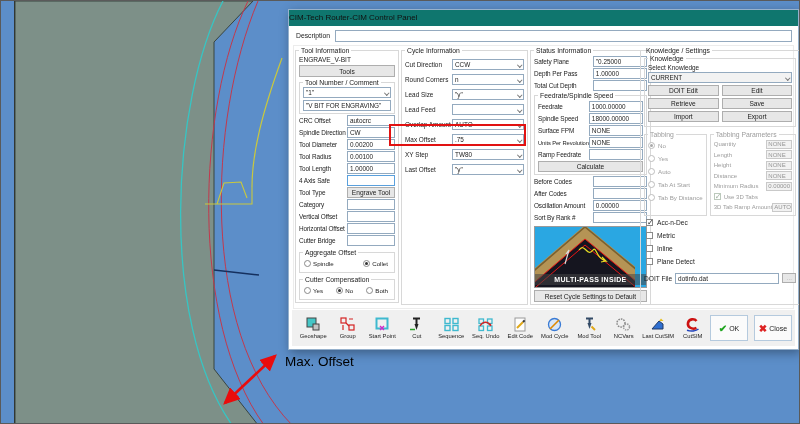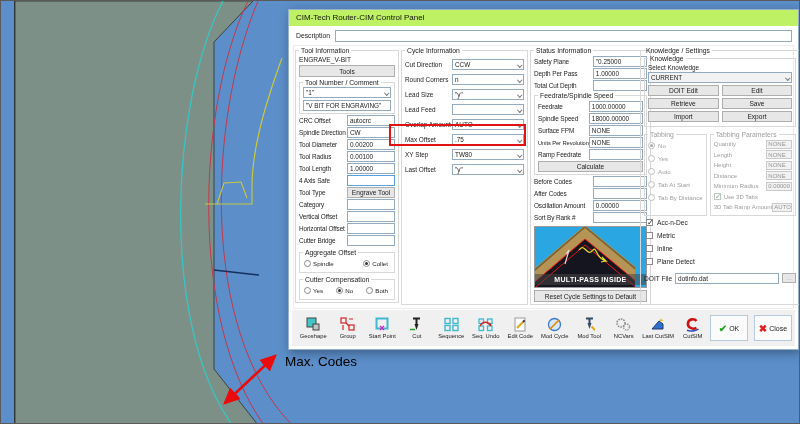--- a/index.html
+++ b/index.html
@@ -5,21 +5,21 @@
   html,body{margin:0;padding:0;background:#dcdcdc;}
   *{box-sizing:border-box;}
   #root{position:relative;width:800px;height:424px;overflow:hidden;border:1px solid #5a5a5a;
         font-family:"Liberation Sans",sans-serif;background:#5c8ec9;}
   #cadsvg{position:absolute;left:0;top:0;}
   #annotation{position:absolute;left:284px;top:353px;font-size:13.5px;color:#000;z-index:3;}
 
   
   .dlg{position:absolute;left:287px;top:8px;width:511px;height:341px;background:#fff;
        border:1px solid #96b1cc;box-shadow:2px 3px 10px rgba(0,0,0,.35);z-index:2;color:#222;}
-  .titlebar{height:16px;line-height:16px;font-size:8px;padding-left:7px;color:#111;background:#bef264;}
+  .titlebar{height:16px;line-height:16px;font-size:8px;color:#111;background:#0f766e;}
   .descrow{position:absolute;left:7px;top:19px;right:6px;height:13px;display:flex;align-items:center;gap:5px;font-size:6.8px;}
   .descrow .inp{flex:1;height:12px;}
   .content{position:absolute;left:4px;right:4px;top:35px;bottom:40px;border:1px solid #ececec;background:#fff;}
   .col{position:absolute;}
   #colTool{left:1px;top:1px;width:104px;}
   #colCycle{left:107px;top:1px;width:127px;height:258px;}
   #colStatus{left:236px;top:1px;width:107px;}
   #colKnow{left:346px;top:1px;width:156px;height:258px;}
 
   fieldset{border:1px solid #d8d8d8;margin:0;padding:1px 3px 2px;}
@@ -99,21 +99,21 @@
     <line x1="13.5" y1="0" x2="13.5" y2="424" stroke="#2a2a2a" stroke-width="1"></line>
     <path d="M14,0 L252,0 L213,41 L213,368 L257,424 L14,424 Z" fill="#7d9088" stroke="#39443f" stroke-width="1"></path>
     <path d="M222,0 C170,100 158,320 231,424" fill="none" stroke="#37c5c3" stroke-width="1.3"></path>
     <path d="M247,0 C196,105 188,320 263,424" fill="none" stroke="#c2394d" stroke-width="1"></path>
     <path d="M257,0 C207,118 199,330 291,424" fill="none" stroke="#c2394d" stroke-width="1"></path>
     <path d="M281,57 C261,112 251,152 251,186" fill="none" stroke="#c9c83e" stroke-width="1.2"></path>
     <path d="M204,203 L251,203 L251,186 M216,203 L223,182 L240,181 L246,197" fill="none" stroke="#c9c83e" stroke-width="1.1"></path>
     <path d="M213,269 L258,274" stroke="#15305e" stroke-width="1.5"></path>
     <line x1="224" y1="402" x2="274" y2="355" stroke="#ea0c0c" stroke-width="2.6" marker-start="url(#ah)" marker-end="url(#ah)"></line>
   </svg>
-  <div id="annotation">Max. Codes</div>
+  <div id="annotation">Max. Offset</div>
 
   <div class="dlg">
     <div class="titlebar">CIM-Tech Router-CIM Control Panel</div>
 
     <div class="descrow">
       <span>Description</span>
       <div class="inp"></div>
     </div>
 
     <div class="content">

